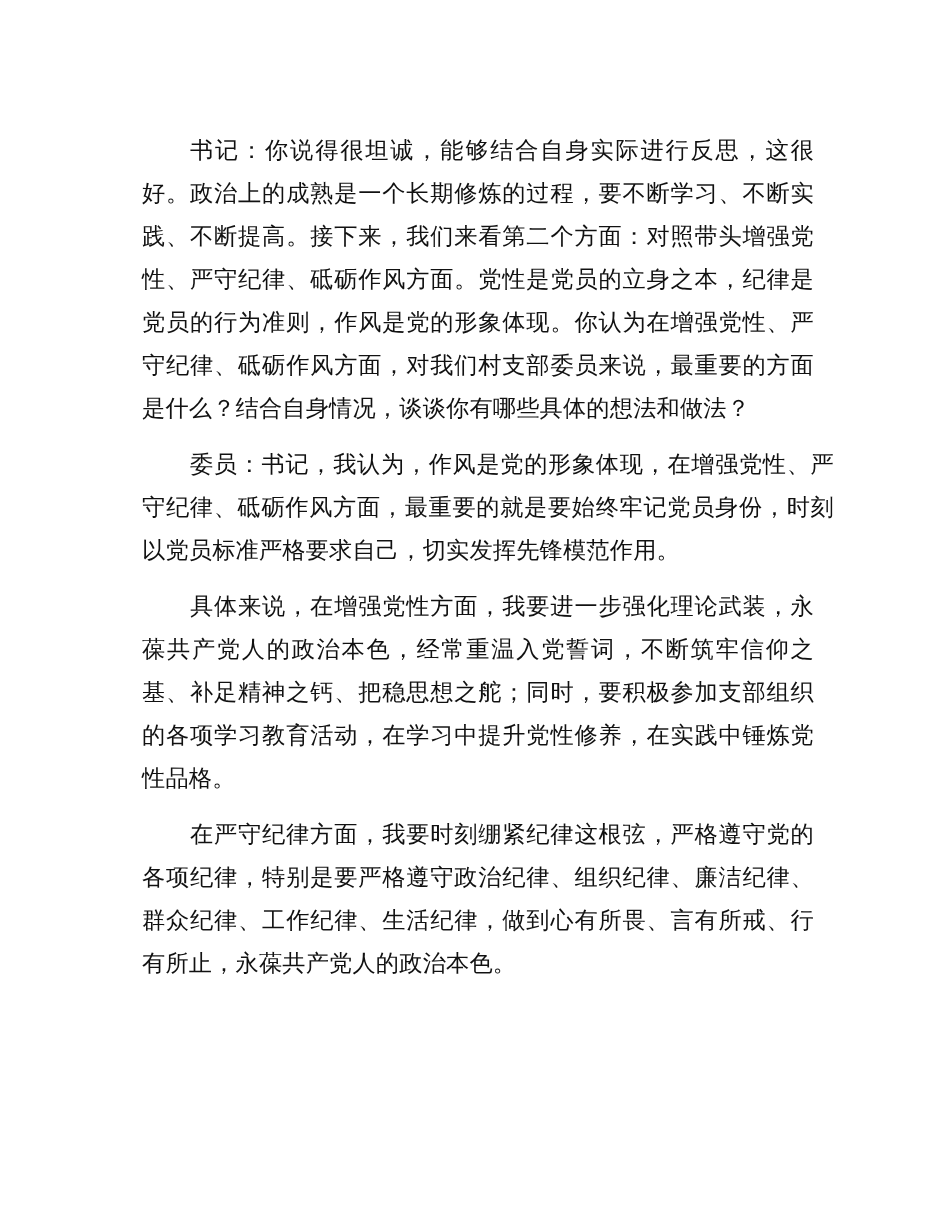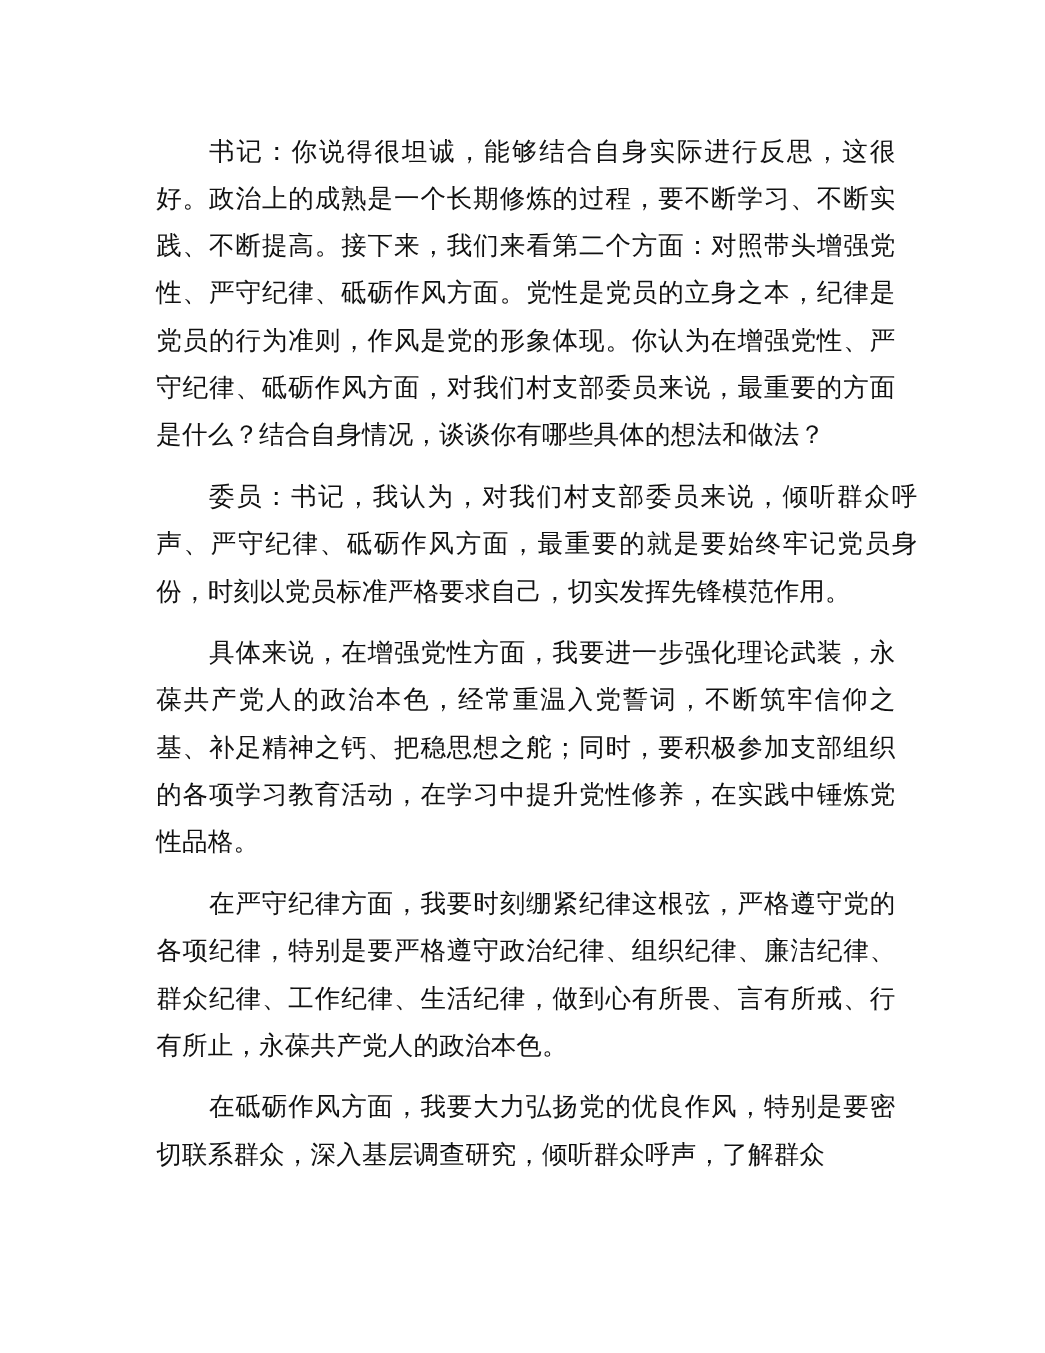--- a/index.html
+++ b/index.html
@@ -9,29 +9,28 @@
     left: 142px;
     top: 116px;
     width: 672px;
     font-family: "DejaVu Sans", "Liberation Sans", sans-serif;
     font-size: 23.2px;
     line-height: 43px;
     color: #111111;
     letter-spacing: 0.2px;
   }
   .para {
-    margin: 0 0 13px 0;
+    margin: 12px 0 13px 0;
     text-indent: 48px;
     text-align: justify;
     word-break: break-all;
   }
   .para.tight { margin-right: -20px; }
 </style>
 </head>
 <body>
 
 <div class="page">
   <p class="para">书记：你说得很坦诚，能够结合自身实际进行反思，这很好。政治上的成熟是一个长期修炼的过程，要不断学习、不断实践、不断提高。接下来，我们来看第二个方面：对照带头增强党性、严守纪律、砥砺作风方面。党性是党员的立身之本，纪律是党员的行为准则，作风是党的形象体现。你认为在增强党性、严守纪律、砥砺作风方面，对我们村支部委员来说，最重要的方面是什么？结合自身情况，谈谈你有哪些具体的想法和做法？</p>
-  <p class="para tight">委员：书记，我认为，对我们村支部委员来说，倾听群众呼声、严守纪律、砥砺作风方面，最重要的就是要始终牢记党员身份，时刻以党员标准严格要求自己，切实发挥先锋模范作用。</p>
+  <p class="para tight">委员：书记，我认为，作风是党的形象体现，在增强党性、严守纪律、砥砺作风方面，最重要的就是要始终牢记党员身份，时刻以党员标准严格要求自己，切实发挥先锋模范作用。</p>
   <p class="para">具体来说，在增强党性方面，我要进一步强化理论武装，永葆共产党人的政治本色，经常重温入党誓词，不断筑牢信仰之基、补足精神之钙、把稳思想之舵；同时，要积极参加支部组织的各项学习教育活动，在学习中提升党性修养，在实践中锤炼党性品格。</p>
   <p class="para">在严守纪律方面，我要时刻绷紧纪律这根弦，严格遵守党的各项纪律，特别是要严格遵守政治纪律、组织纪律、廉洁纪律、群众纪律、工作纪律、生活纪律，做到心有所畏、言有所戒、行有所止，永葆共产党人的政治本色。</p>
-  <p class="para">在砥砺作风方面，我要大力弘扬党的优良作风，特别是要密切联系群众，深入基层调查研究，倾听群众呼声，了解群众</p>
 </div>
 
 </body></html>

